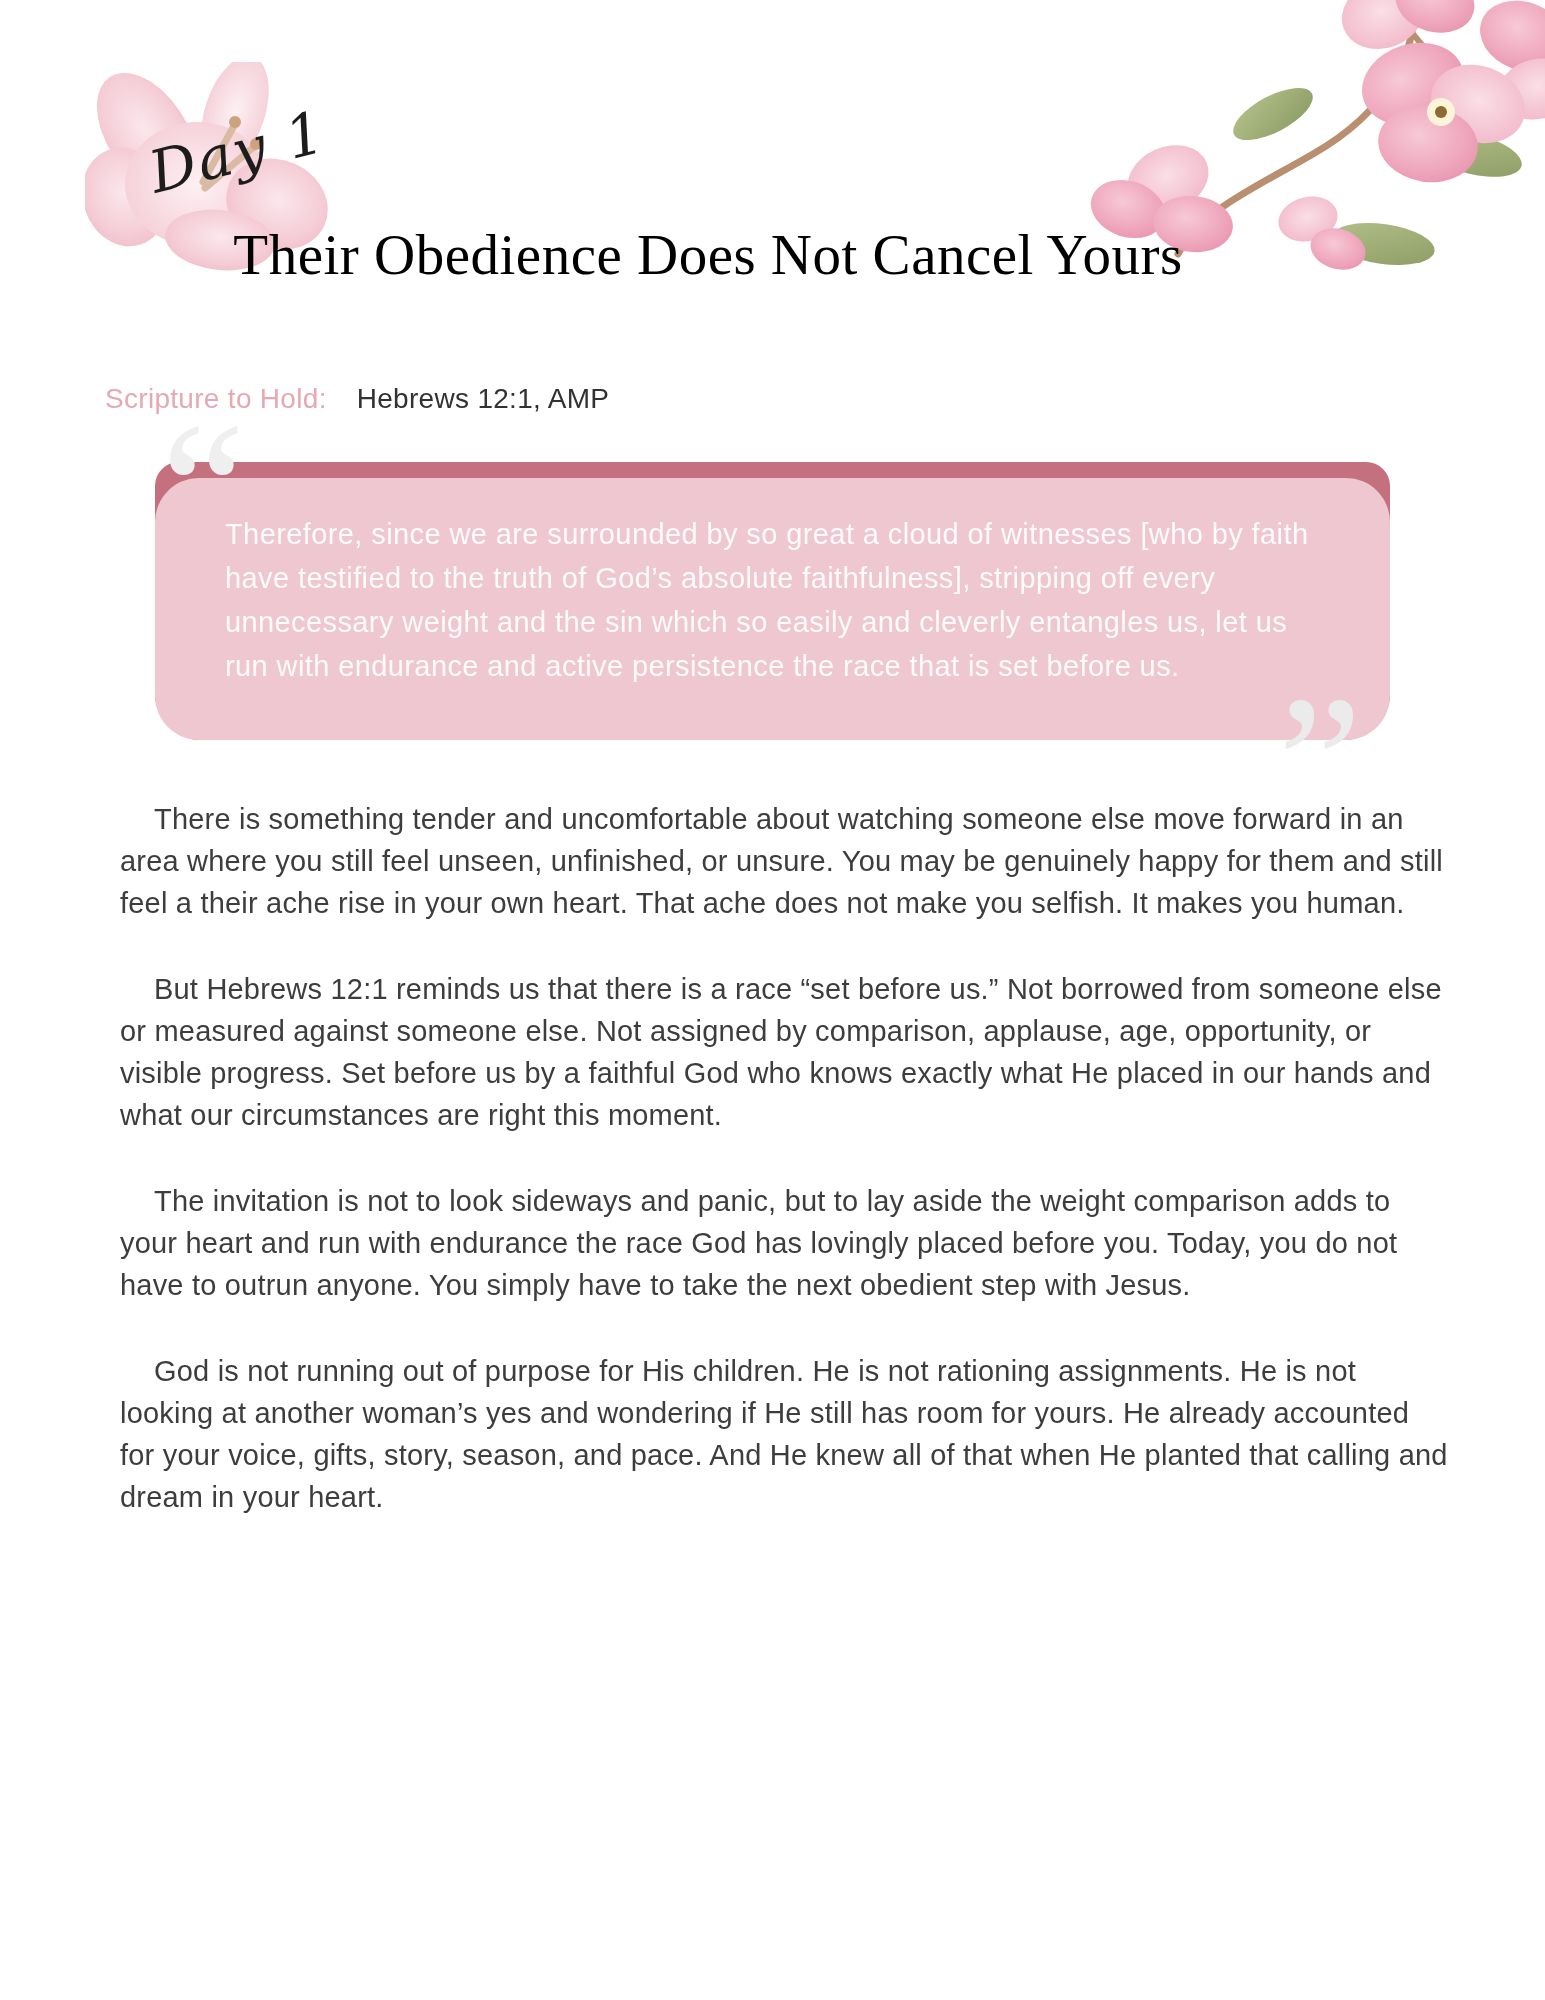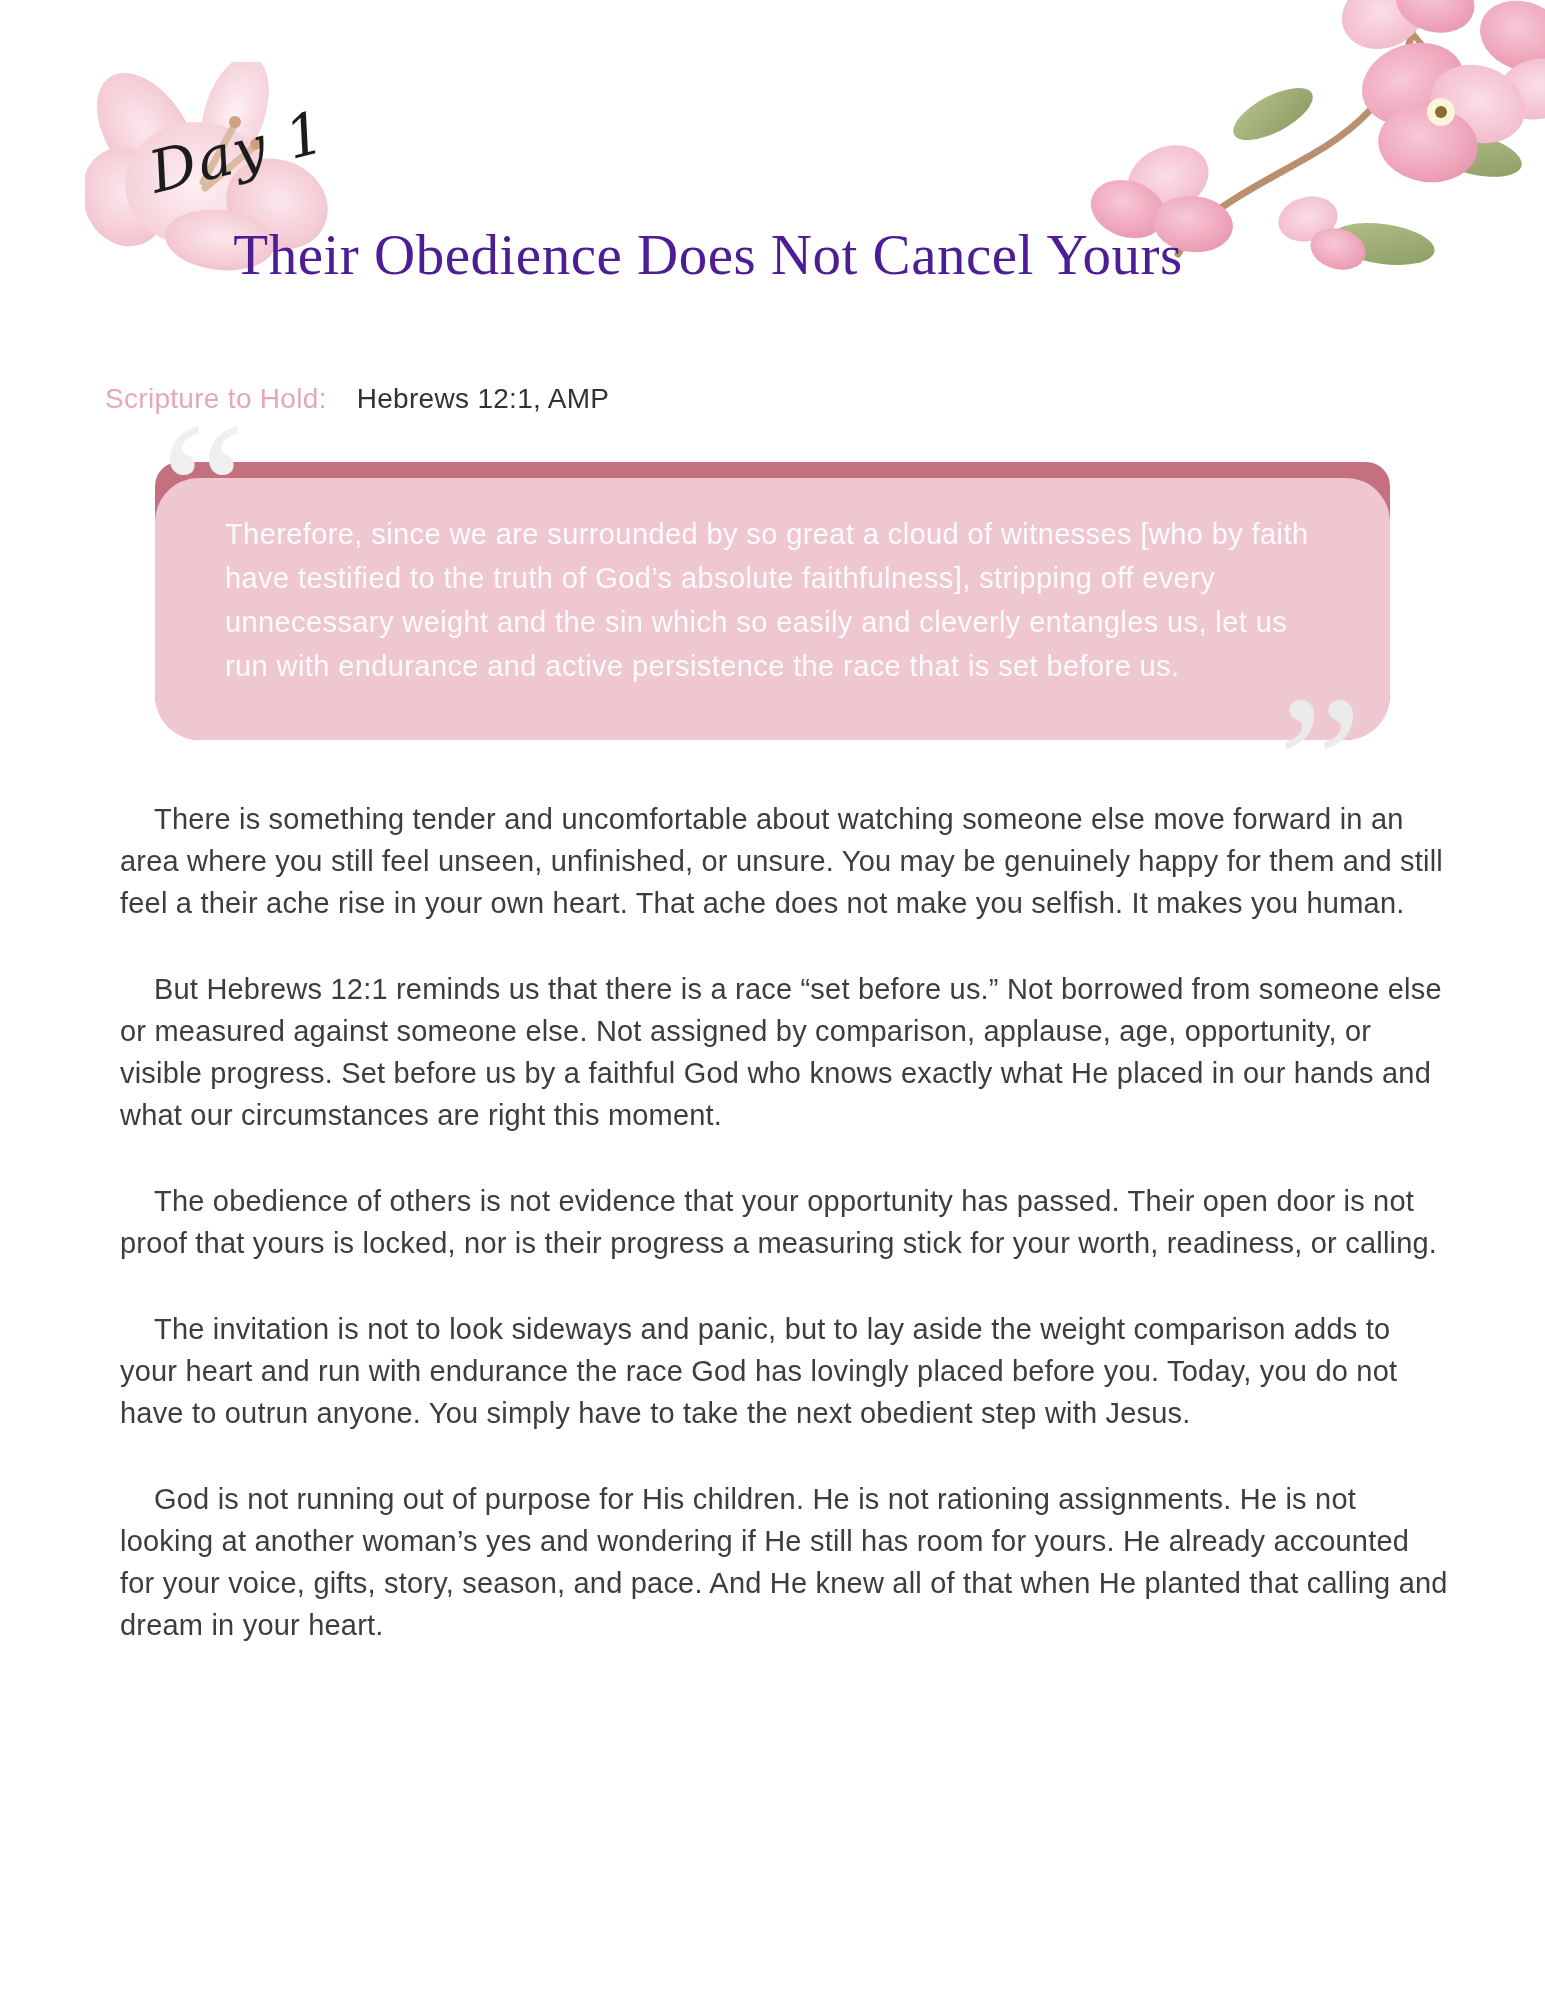--- a/index.html
+++ b/index.html
@@ -49,21 +49,21 @@
   
   .page-title {
     position: absolute;
     left: 0;
     top: 222px;
     width: 1416px;
     text-align: center;
     font-family: "Liberation Serif", serif;
     font-weight: 400;
     font-size: 57px;
-    color: #4c1d95;
+    color: #000000;
     letter-spacing: 0.5px;
     margin: 0;
   }
 
   
   .scripture-line {
     position: absolute;
     left: 105px;
     top: 383px;
     font-size: 28px;
@@ -237,18 +237,17 @@
     <div class="quote-inner">
       <span class="open-quote">“</span>
       <p class="quote-text">Therefore, since we are surrounded by so great a cloud of witnesses [who by faith have testified to the truth of God’s absolute faithfulness], stripping off every unnecessary weight and the sin which so easily and cleverly entangles us, let us run with endurance and active persistence the race that is set before us.</p>
       <span class="close-quote">”</span>
     </div>
   </div>
 
   <div class="body-copy">
     <p>There is something tender and uncomfortable about watching someone else move forward in an area where you still feel unseen, unfinished, or unsure. You may be genuinely happy for them and still feel a their ache rise in your own heart. That ache does not make you selfish. It makes you human.</p>
     <p>But Hebrews 12:1 reminds us that there is a race “set before us.” Not borrowed from someone else or measured against someone else. Not assigned by comparison, applause, age, opportunity, or visible progress. Set before us by a faithful God who knows exactly what He placed in our hands and what our circumstances are right this moment.</p>
-    <p>The obedience of others is not evidence that your opportunity has passed. Their open door is not proof that yours is locked, nor is their progress a measuring stick for your worth, readiness, or calling.</p>
     <p>The invitation is not to look sideways and panic, but to lay aside the weight comparison adds to your heart and run with endurance the race God has lovingly placed before you. Today, you do not have to outrun anyone. You simply have to take the next obedient step with Jesus.</p>
     <p>God is not running out of purpose for His children. He is not rationing assignments. He is not looking at another woman’s yes and wondering if He still has room for yours. He already accounted for your voice, gifts, story, season, and pace. And He knew all of that when He planted that calling and dream in your heart.</p>
   </div>
 
 </div>
 
 </body></html>

